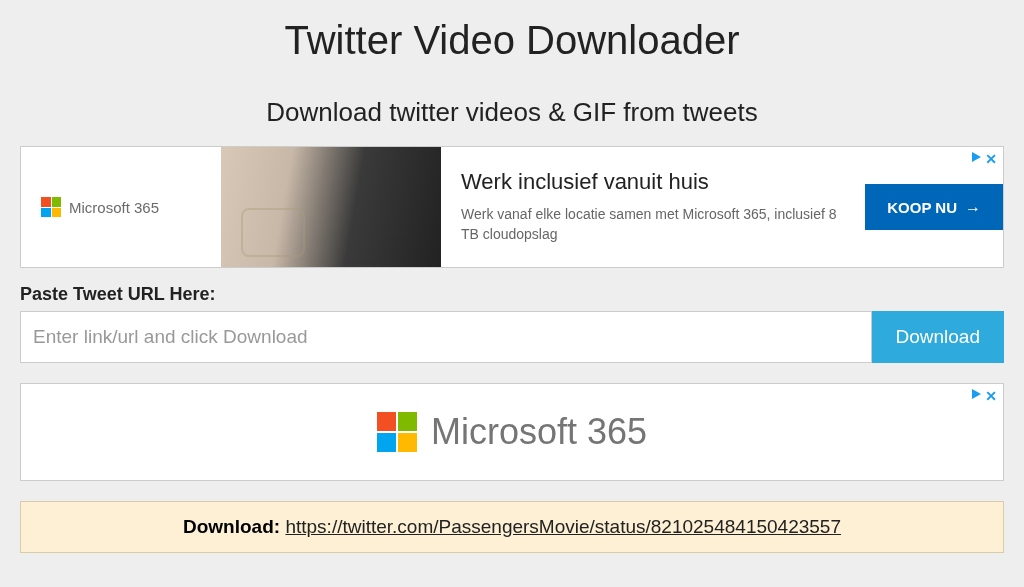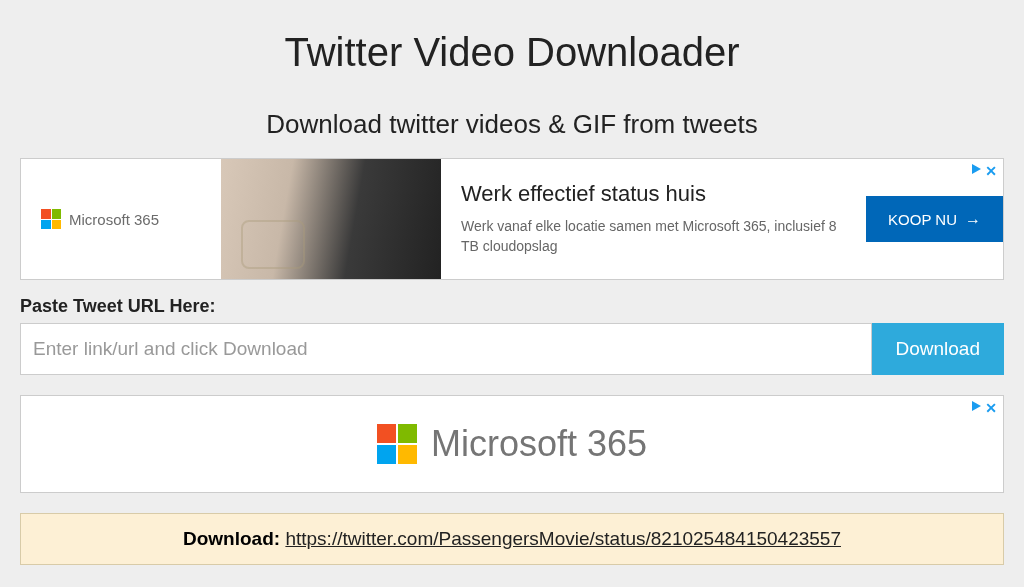--- a/index.html
+++ b/index.html
@@ -13,21 +13,21 @@
     .container {
       max-width: 1004px;
       margin: 0 auto;
       padding: 0 10px;
     }
     h1 {
       text-align: center;
       font-size: 40px;
       font-weight: 400;
       color: #222;
-      padding-top: 30px;
+      padding-top: 18px;
     }
     h2 {
       text-align: center;
       font-size: 26px;
       font-weight: 400;
       color: #222;
       margin-top: 34px;
       margin-bottom: 18px;
     }
     .ad-banner {
@@ -88,21 +88,21 @@
     }
     .ad-sub {
       font-size: 14px;
       color: #666;
       line-height: 1.4;
     }
     .ad-cta {
       background: #0067b8;
       color: #fff;
       font-size: 15px;
-      font-weight: normal;
+      font-weight: bold;
       padding: 14px 22px;
       display: flex;
       align-items: center;
       gap: 8px;
       margin-right: 0;
       cursor: pointer;
     }
     .ad-cta .arrow { font-size: 16px; }
     .ad-close {
       position: absolute;
@@ -207,21 +207,21 @@
       <span class="ms-logo">
         <span class="sq r"></span>
           <span class="sq g"></span>
           <span class="sq b"></span>
           <span class="sq y"></span>
       </span>
       <span class="ms-text">Microsoft 365</span>
     </div>
     <div class="ad-image"></div>
     <div class="ad-text">
-      <div class="ad-headline">Werk effectief status huis</div>
+      <div class="ad-headline">Werk inclusief vanuit huis</div>
       <div class="ad-sub">Werk vanaf elke locatie samen met Microsoft 365, inclusief 8 TB cloudopslag</div>
     </div>
     <div class="ad-cta">
       <span>KOOP NU</span>
       <span class="arrow">→</span>
     </div>
   </div>
 
   <div class="input-label">Paste Tweet URL Here:</div>
   <div class="input-row">

